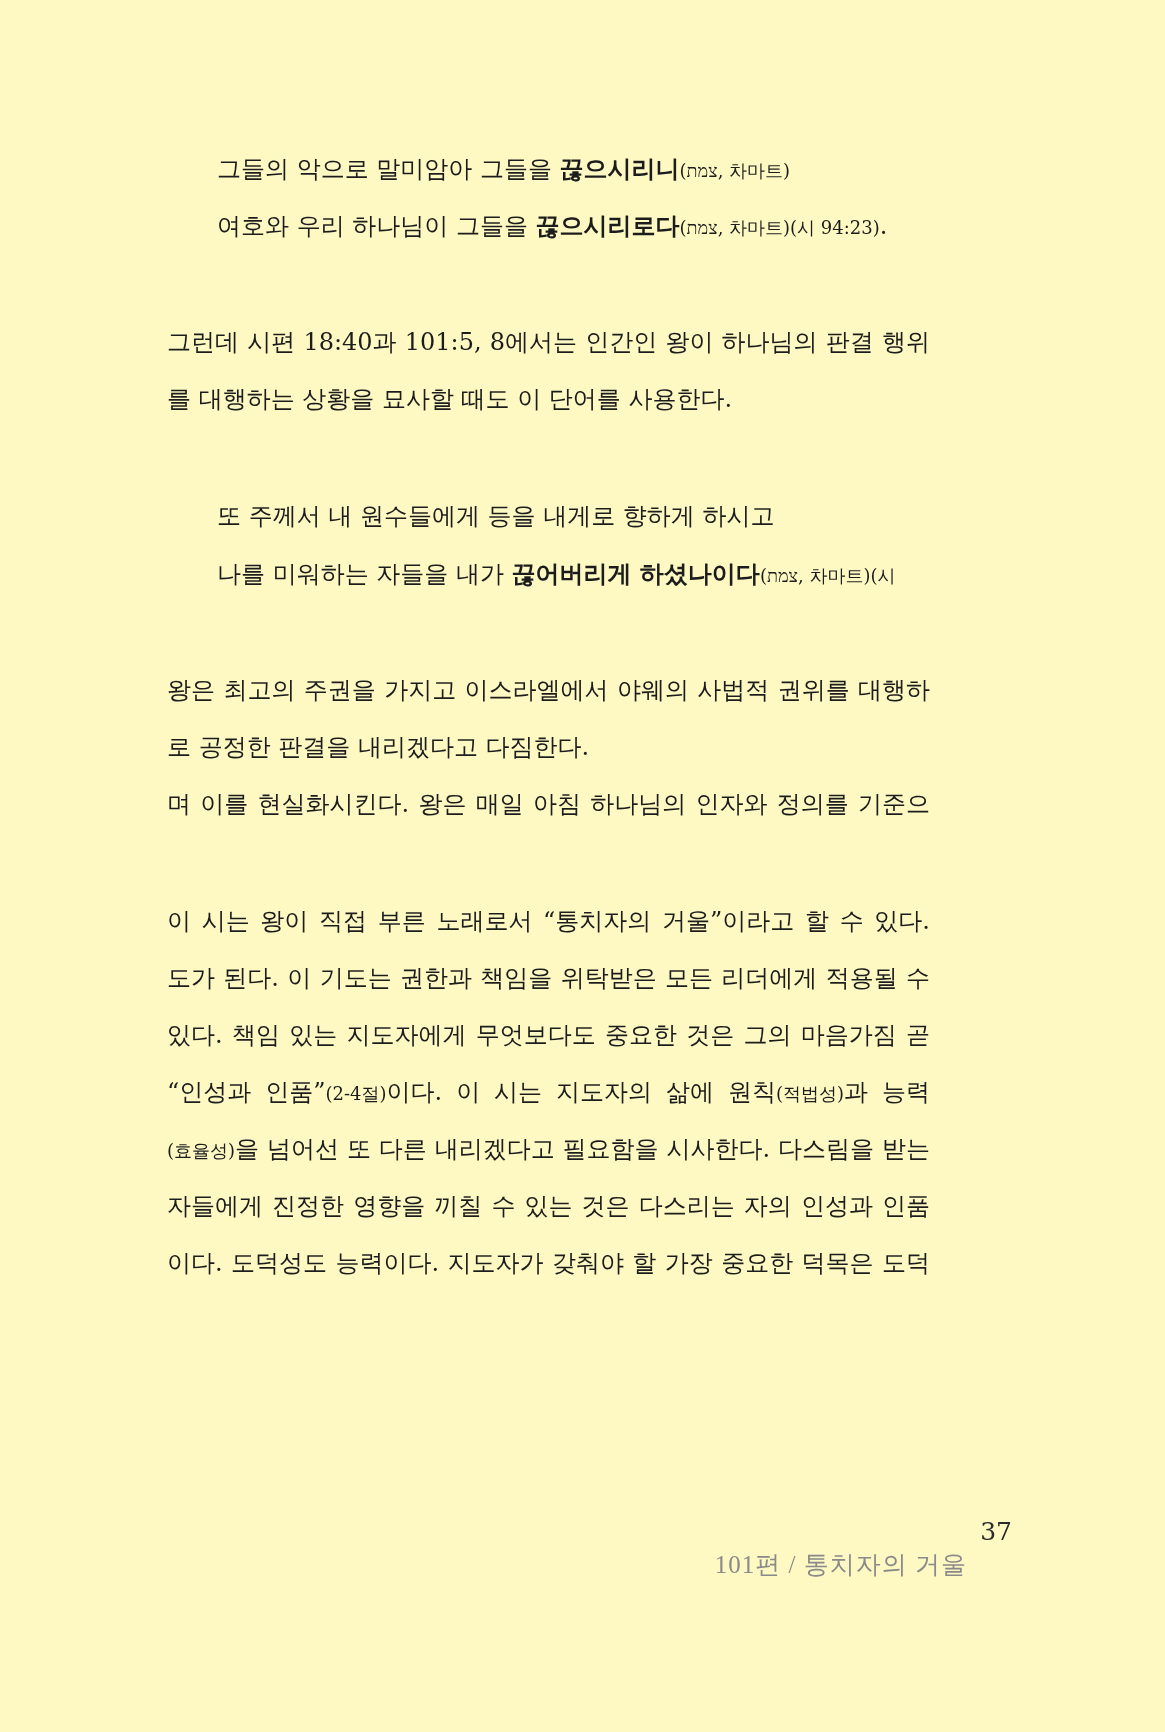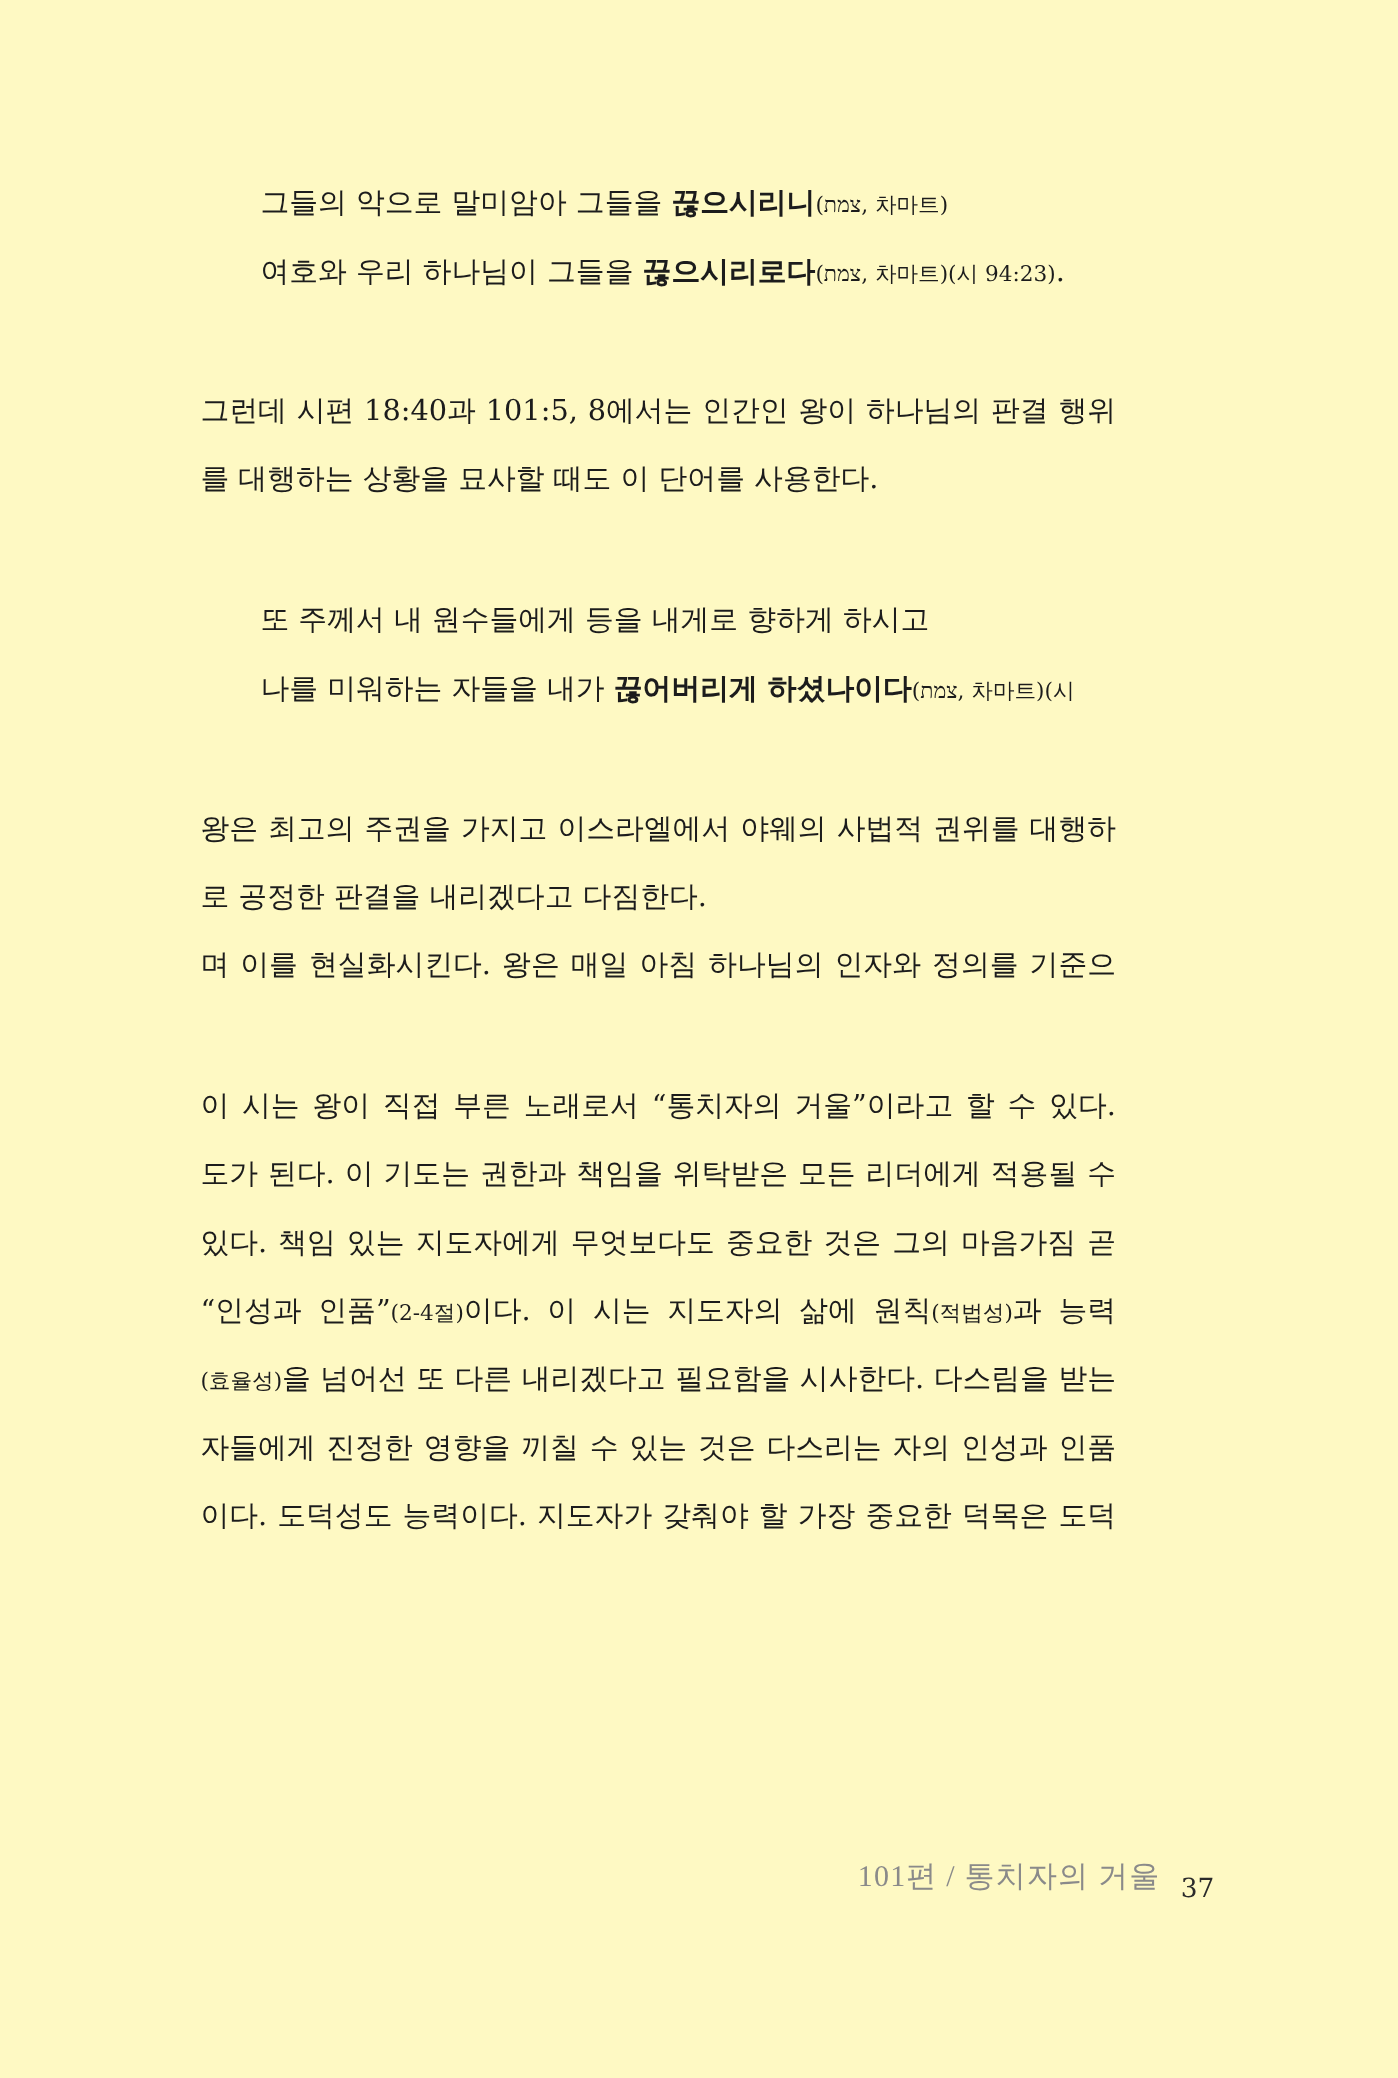--- a/index.html
+++ b/index.html
@@ -39,23 +39,23 @@
     text-align: justify;
     text-align-last: justify;
     text-justify: inter-word;
   }
   .seg-normal { font-weight: normal; }
   .seg-bold { font-weight: bold; }
   .seg-small { font-size: 18px; }
   .footer-area { position: absolute; left: 0; top: 0; width: 100%; height: 100%; pointer-events: none; }
   .page-number {
     position: absolute;
-    top: 1559px;
+    top: 1516px;
     right: 153px;
-    font-size: 22px;
+    font-size: 25px;
     line-height: 32px;
     color: #2b2b2b;
   }
   .running-footer {
     position: absolute;
     top: 1552px;
     right: 198px;
     font-size: 25px;
     line-height: 26px;
     color: #8a8a8a;

